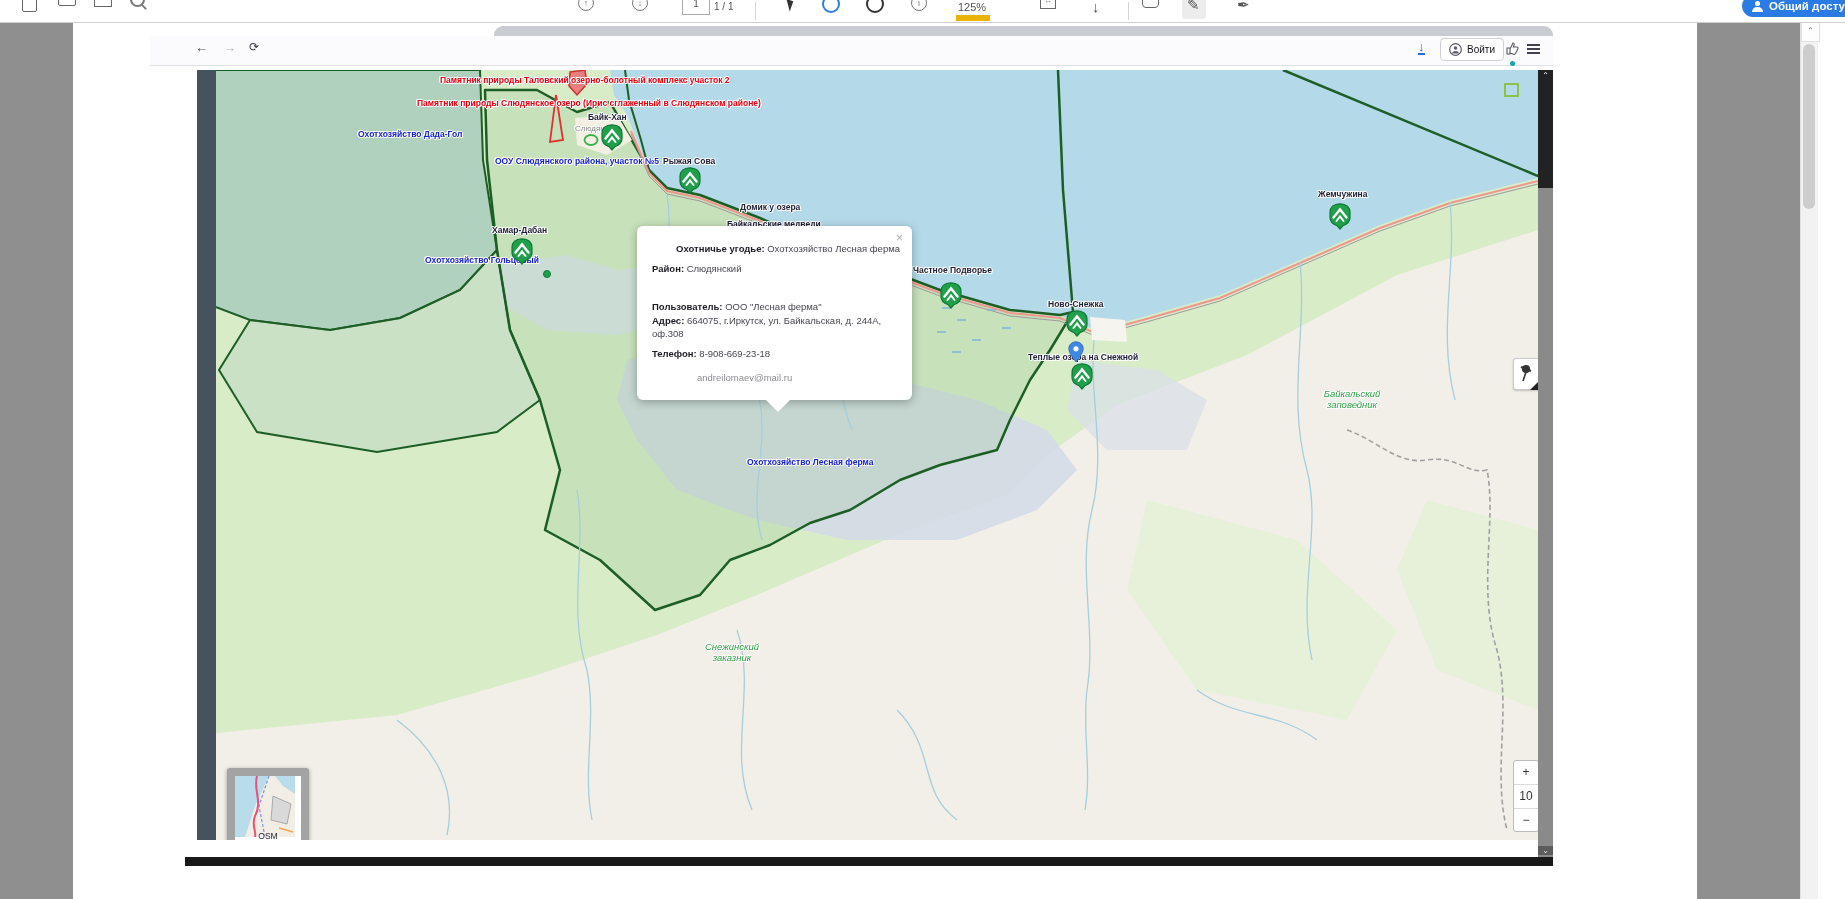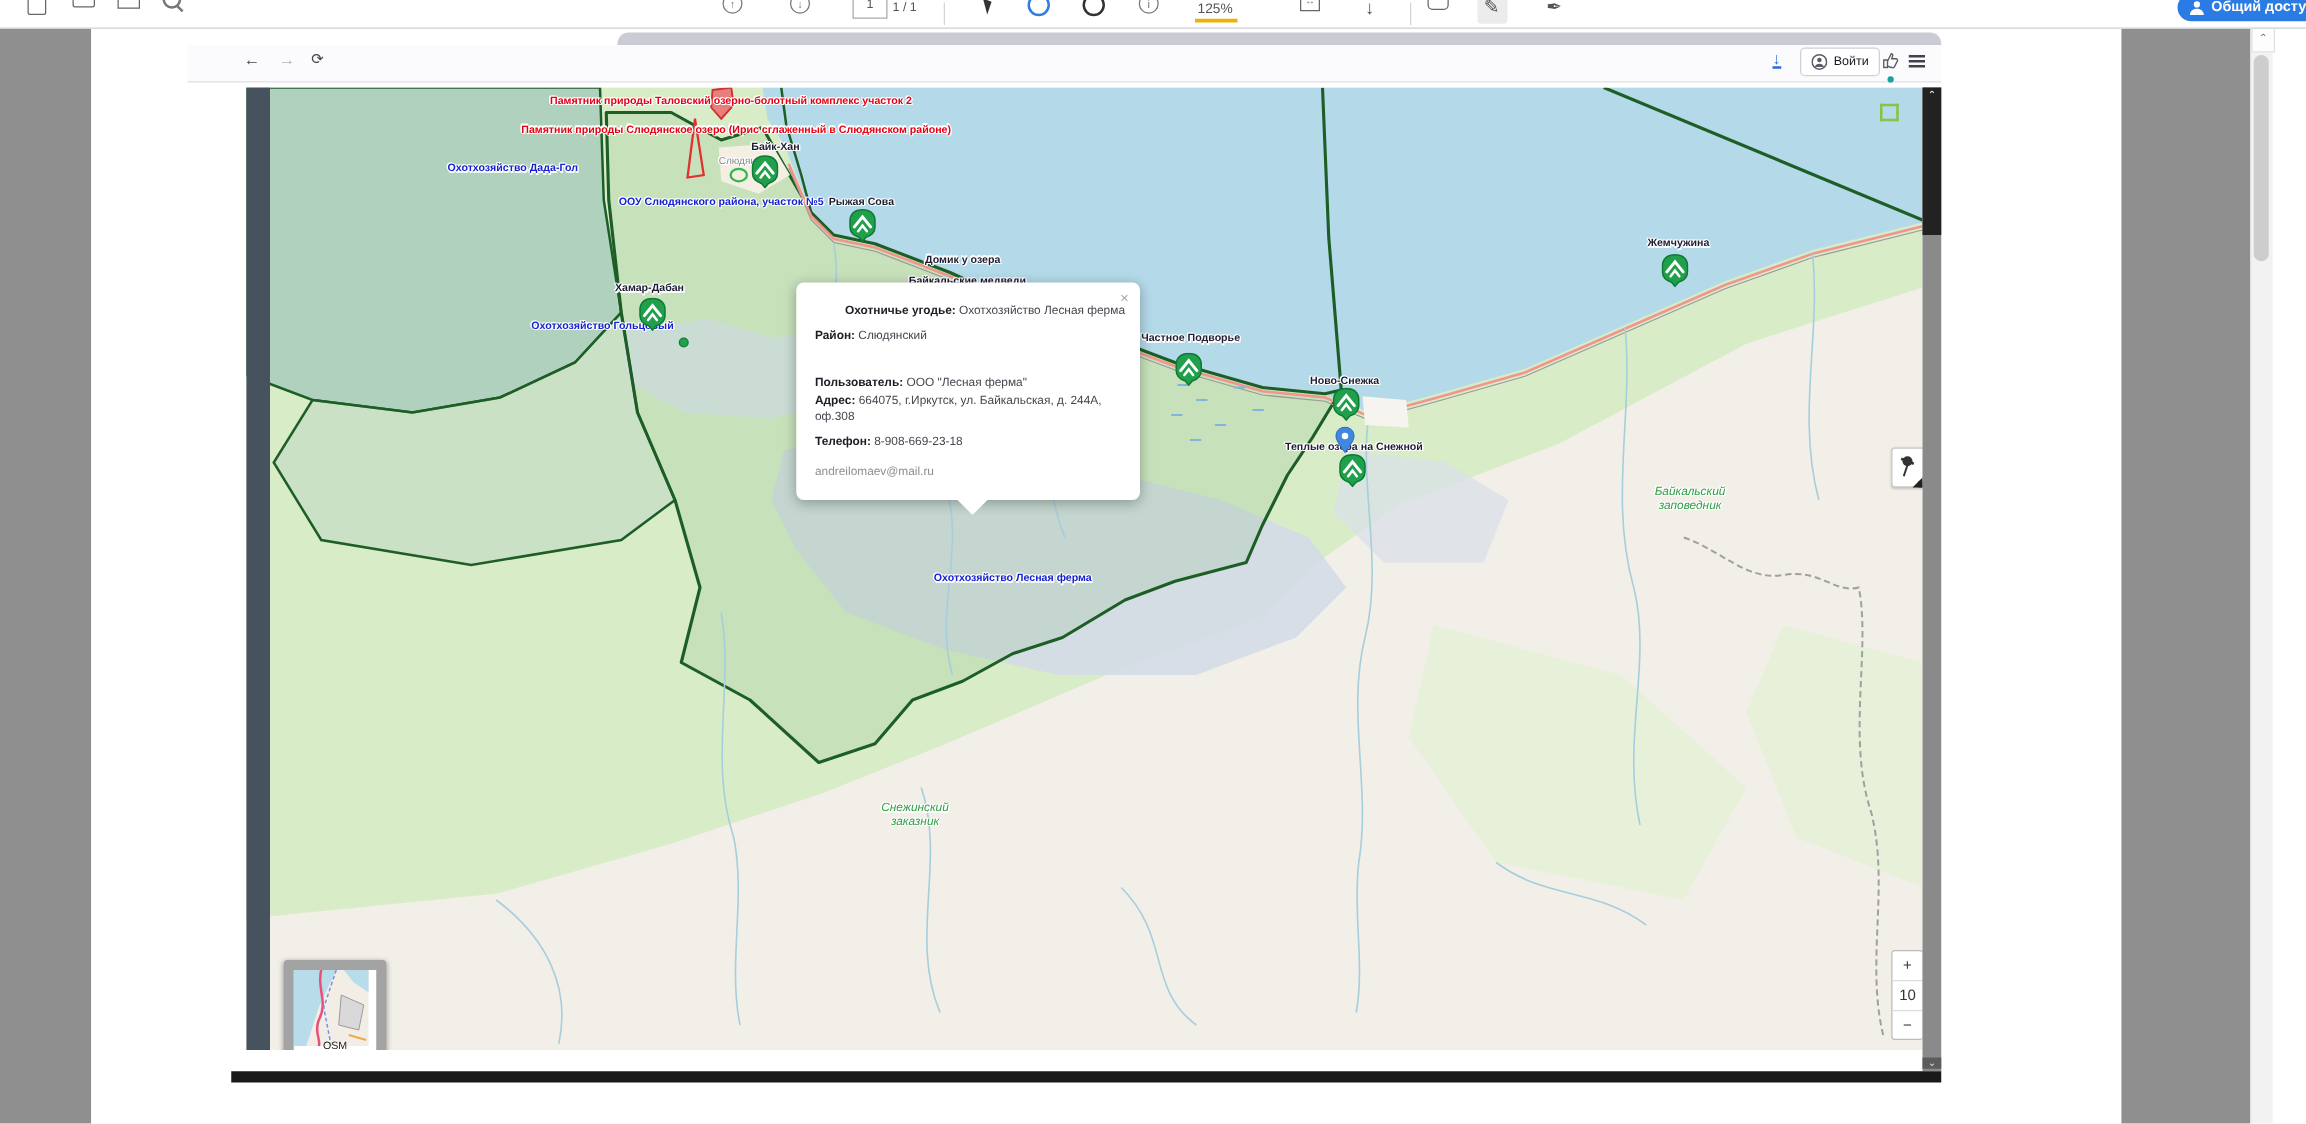--- a/index.html
+++ b/index.html
@@ -7,21 +7,21 @@
           font-family:"Liberation Sans",sans-serif;}
 
   
   .outer-toolbar{position:absolute;left:0;top:0;width:1845px;height:22px;background:#fff;
                  border-bottom:1px solid #cfcfcf;overflow:hidden;z-index:50;}
   .ot-ic{position:absolute;top:-6px;color:#555;font-size:15px;}
   .box-ic{position:absolute;border:1.5px solid #666;background:#fff;}
   .circ-ic{position:absolute;border:1.5px solid #777;border-radius:50%;width:14px;height:14px;
            font-size:9px;color:#777;text-align:center;line-height:14px;}
   .ot-div{position:absolute;top:2px;width:1px;height:18px;background:#d4d4d4;}
-  .zoom-text{position:absolute;top:1px;font-size:11px;color:#555;border-bottom:3px solid #eab308;padding:0 4px 2px 2px;}
+  .zoom-text{position:absolute;top:1px;font-size:11px;color:#555;border-bottom:6px solid #eab308;padding:0 4px 2px 2px;}
   .pagebox{position:absolute;border:1px solid #aaa;background:#fff;font-size:10px;color:#555;
            text-align:center;}
   .share-btn{position:absolute;left:1742px;top:-5px;height:22px;min-width:130px;background:#2b7be4;
              border-radius:12px;color:#fff;font-size:11.5px;font-weight:bold;display:flex;align-items:center;
              gap:6px;padding:0 14px 0 10px;border:none;z-index:60;}
   .share-person{width:11px;height:11px;position:relative;}
   .share-person:before{content:"";position:absolute;left:3px;top:0;width:5px;height:5px;border-radius:50%;background:#fff;}
   .share-person:after{content:"";position:absolute;left:0;top:6px;width:11px;height:5px;border-radius:5px 5px 0 0;background:#fff;}
 
   
@@ -70,21 +70,21 @@
   .bluepin{position:absolute;width:16px;height:22px;z-index:9;}
 
   
   .popup{position:absolute;left:440px;top:156px;width:275px;height:174px;background:#fff;border-radius:6px;
          box-shadow:0 2px 10px rgba(0,0,0,.3);z-index:12;}
   .popup:after{content:"";position:absolute;left:128px;bottom:-12px;border:13px solid transparent;
                border-top-color:#fff;border-bottom:none;}
   .popup .close{position:absolute;right:9px;top:5px;color:#a9a9a9;font-size:12px;cursor:pointer;}
   .popup p{position:absolute;left:15px;right:12px;margin:0;font-size:9.5px;color:#46464f;line-height:13px;}
   .popup p b{color:#1c1c24;}
-  .popup .email{color:#8d8d93;}
+  .popup .email{color:#8d8d93;margin-left:45px;}
 
   
   .fit-ic{position:absolute;left:1307px;top:13px;width:15px;height:14px;z-index:8;}
   .fit-ic i{position:absolute;width:6px;height:6px;border:2.5px solid #8bc34a;}
   .pin-btn{position:absolute;left:1316px;top:288px;width:25px;height:30px;background:#fff;border:1px solid #c9c9c9;
            border-radius:3px;z-index:8;box-shadow:0 1px 2px rgba(0,0,0,.2);}
   .pin-btn:after{content:"";position:absolute;right:-1px;bottom:-1px;border:5px solid transparent;
                  border-right-color:#222;border-bottom-color:#222;}
   .zoomctl{position:absolute;left:1316px;top:690px;width:24px;height:70px;background:#fff;border:1px solid #bbb;
            border-radius:3px;z-index:8;font-size:12px;color:#333;text-align:center;}
@@ -281,21 +281,21 @@
           <p style="top: 121px;"><b>Телефон:</b> 8-908-669-23-18</p>
           <p class="email" style="top: 145px;">andreilomaev@mail.ru</p>
         </div>
     </div>
   <div class="map-label lab-red" style="left: 243px; top: 5px;">Памятник природы Таловский озерно-болотный комплекс  участок 2</div>
       <div class="map-label lab-red" style="left: 220px; top: 28px;">Памятник природы Слюдянское озеро (Ирис сглаженный в Слюдянском районе)</div>
       <div class="map-label lab-blue" style="left: 161px; top: 59px;">Охотхозяйство Дада-Гол</div>
       <div class="map-label lab-blue" style="left: 298px; top: 86px;">ООУ Слюдянского района, участок №5</div>
       <div class="map-label lab-blue" style="left: 228px; top: 185px;">Охотхозяйство Гольцовый</div>
       <div class="map-label lab-blue" style="left: 550px; top: 387px;">Охотхозяйство Лесная ферма</div>
-      <div class="map-label lab-dark" style="left: 404px; top: 42px;">Байк-Хан</div>
+      <div class="map-label lab-dark" style="left: 391px; top: 42px;">Байк-Хан</div>
       <div class="map-label lab-gray" style="left: 378px; top: 53px;">Слюдянка</div>
       <div class="map-label lab-dark" style="left: 466px; top: 86px;">Рыжая Сова</div>
       <div class="map-label lab-dark" style="left: 295px; top: 155px;">Хамар-Дабан</div>
       <div class="map-label lab-dark" style="left: 543px; top: 132px;">Домик у озера</div>
       <div class="map-label lab-dark" style="left: 530px; top: 149px;">Байкальские медведи</div>
       <div class="map-label lab-dark" style="left: 716px; top: 195px;">Частное Подворье</div>
       <div class="map-label lab-dark" style="left: 851px; top: 229px;">Ново-Снежка</div>
       <div class="map-label lab-dark" style="left: 831px; top: 282px;">Теплые озера на Снежной</div>
       <div class="map-label lab-dark" style="left: 1121px; top: 119px;">Жемчужина</div>
       <div class="map-label lab-green" style="left: 490px; top: 571px; width: 90px;">Снежинский

